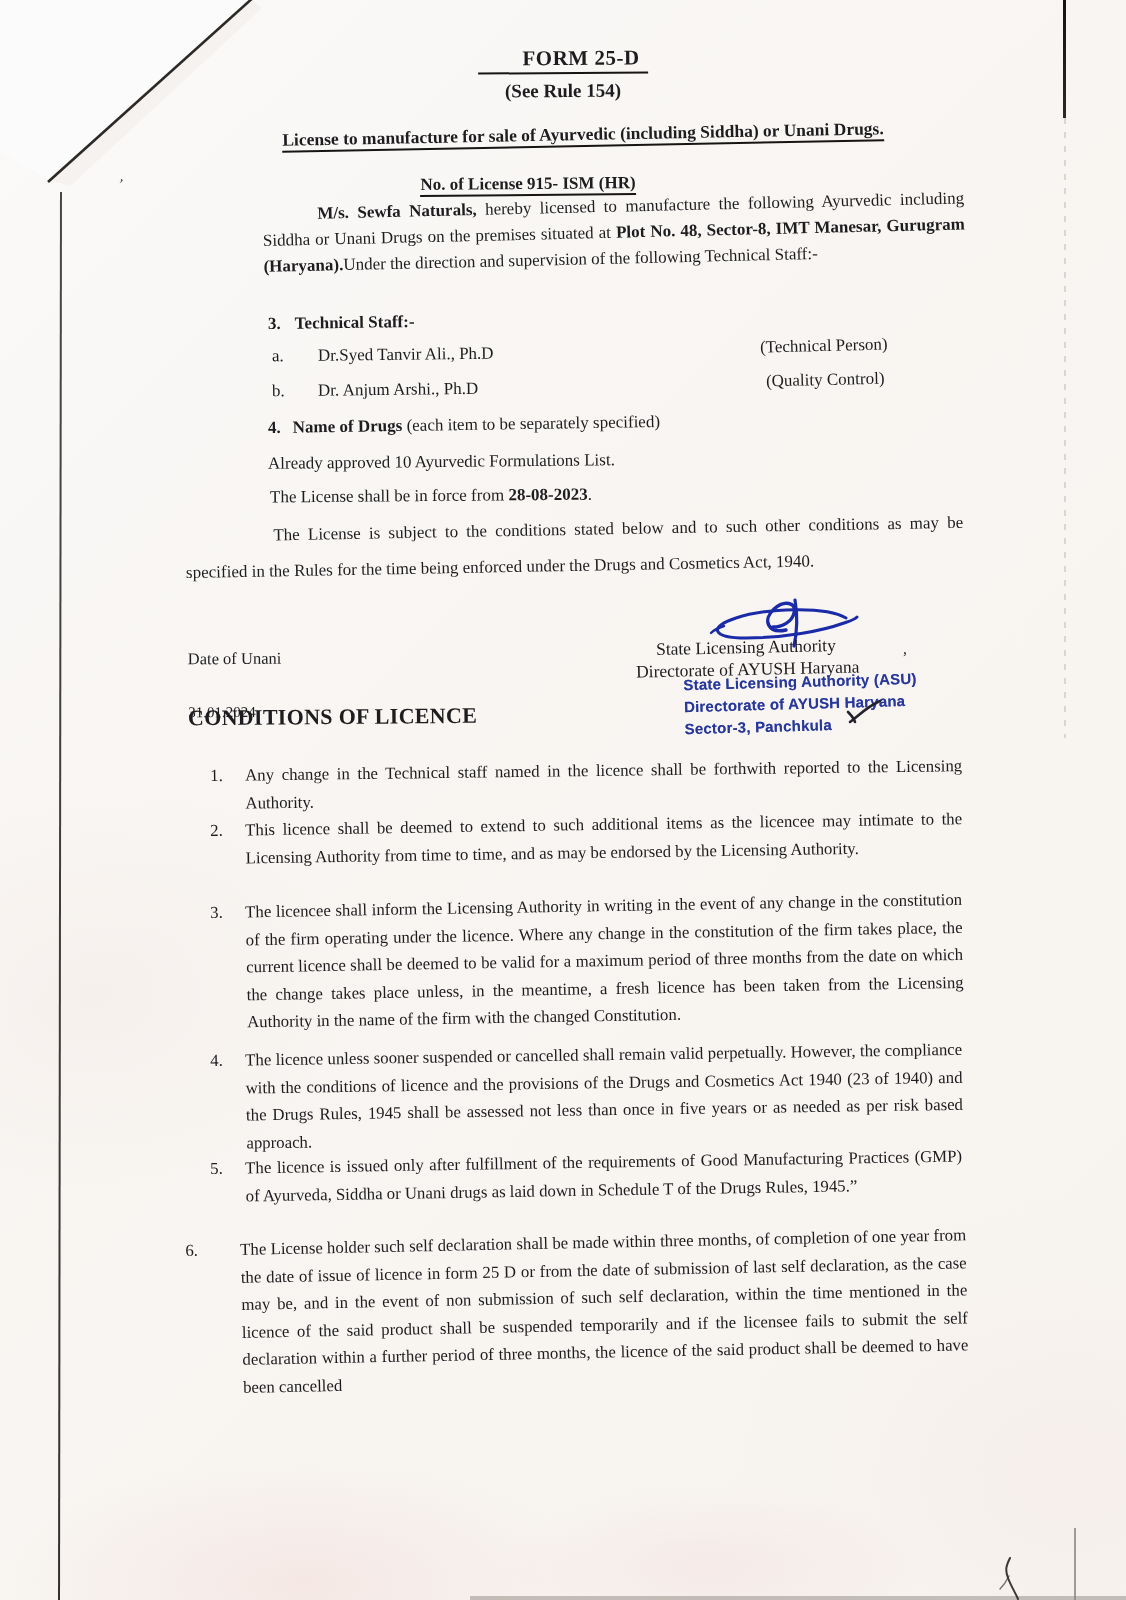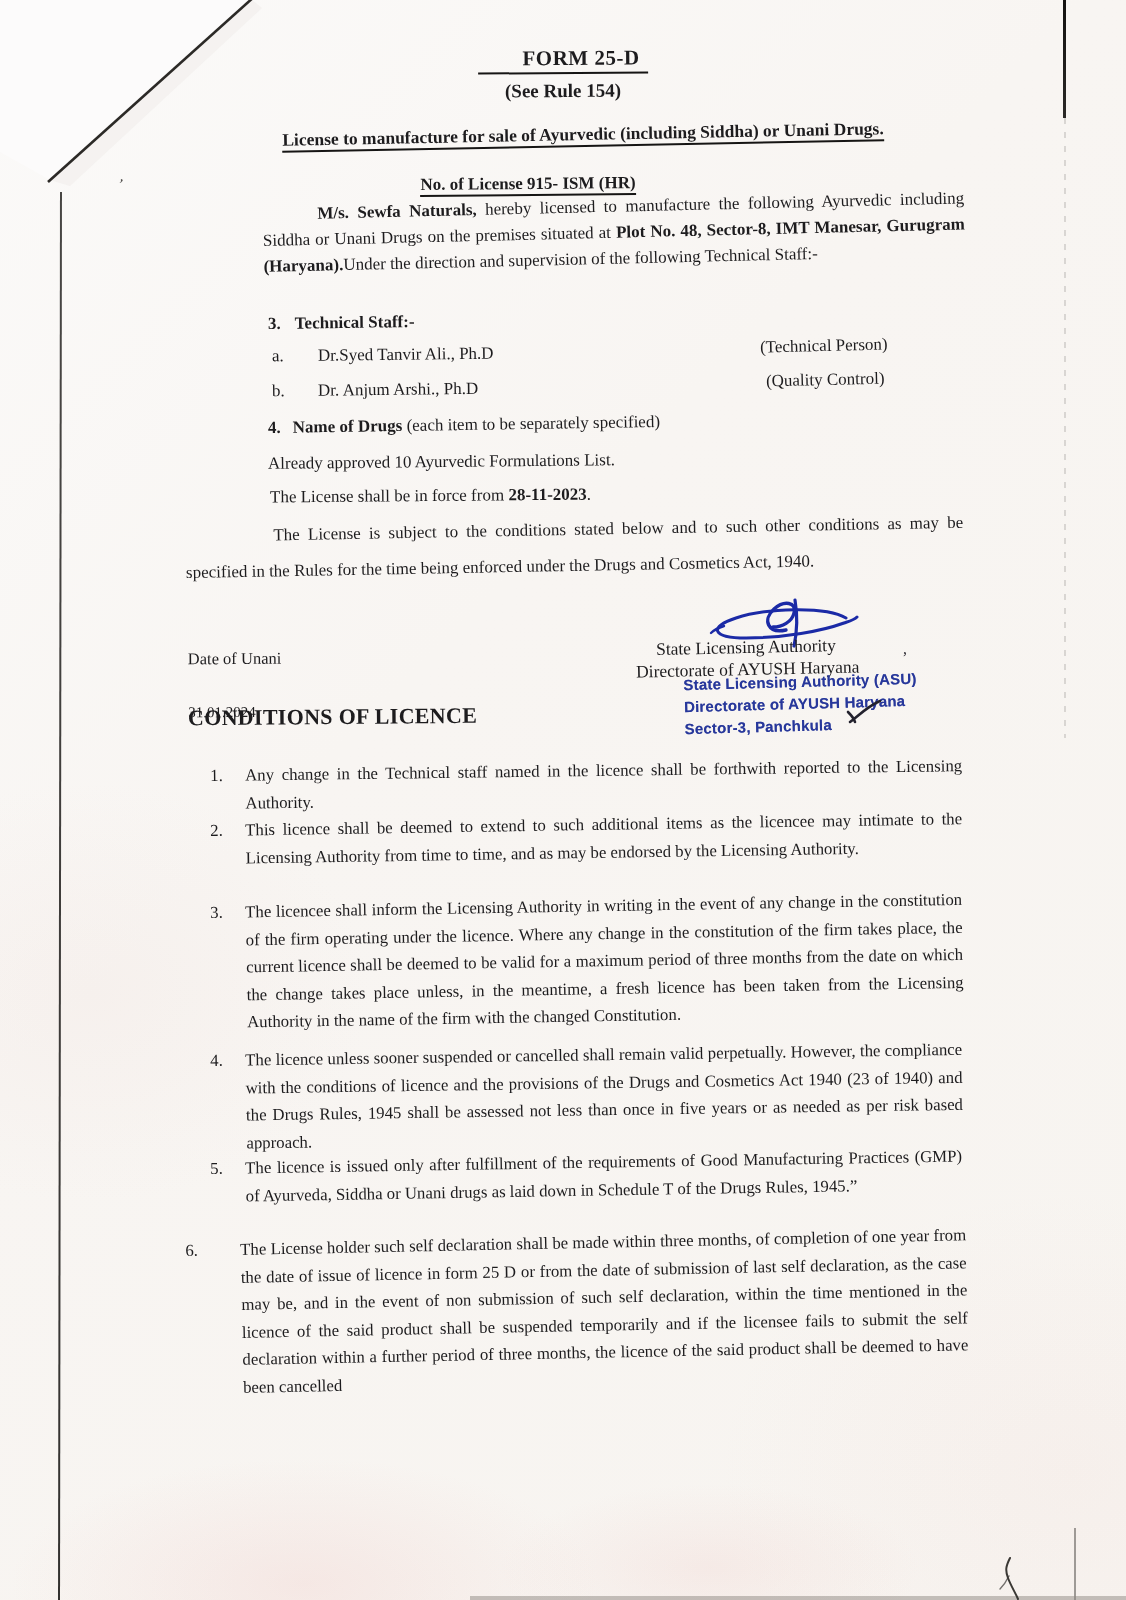--- a/index.html
+++ b/index.html
@@ -138,21 +138,21 @@
   <div id="staff-role-a" class="abs staff-role">(Technical Person)</div>
   <div id="staff-row-b" class="abs staff-row">
     <span class="idx">b.</span><span>Dr. Anjum Arshi., Ph.D</span>
   </div>
   <div id="staff-role-b" class="abs staff-role">(Quality Control)</div>
 
   <div id="drugs-heading" class="abs">
     <span class="num">4.</span><span class="b">Name of Drugs</span><span> (each item to be separately specified)</span>
   </div>
   <div id="approved-line" class="abs">Already approved  10 Ayurvedic Formulations List.</div>
-  <div id="force-line" class="abs"><span>The License shall be in force from </span><span class="b">28-11-2023</span><span>.</span></div>
+  <div id="force-line" class="abs"><span>The License shall be in force from </span><span class="b">28-08-2023</span><span>.</span></div>
 
   <div id="subject-para" class="abs">The License is subject to the conditions stated below and to such other conditions as may be specified in the Rules for the time being enforced under the Drugs and Cosmetics Act, 1940.</div>
 
   <svg id="signature-ink" class="abs" viewBox="0 0 168 56">
     <g fill="none" stroke="#1b2aa6" stroke-linecap="round">
       <path d="M92,34 C74,38 68,24 80,13 C90,4 103,6 100,17 C98,26 88,31 79,31" stroke-width="3.4"></path>
       <path d="M101,4 C103,16 104,32 100,50" stroke-width="3.2"></path>
       <path d="M152,22 C132,10 72,12 42,22 C14,31 18,42 52,42 C90,42 128,35 150,27 C156,25 160,24 163,21" stroke-width="3"></path>
       <path d="M30,30 C24,32 20,34 17,37" stroke-width="2.4"></path>
     </g>

